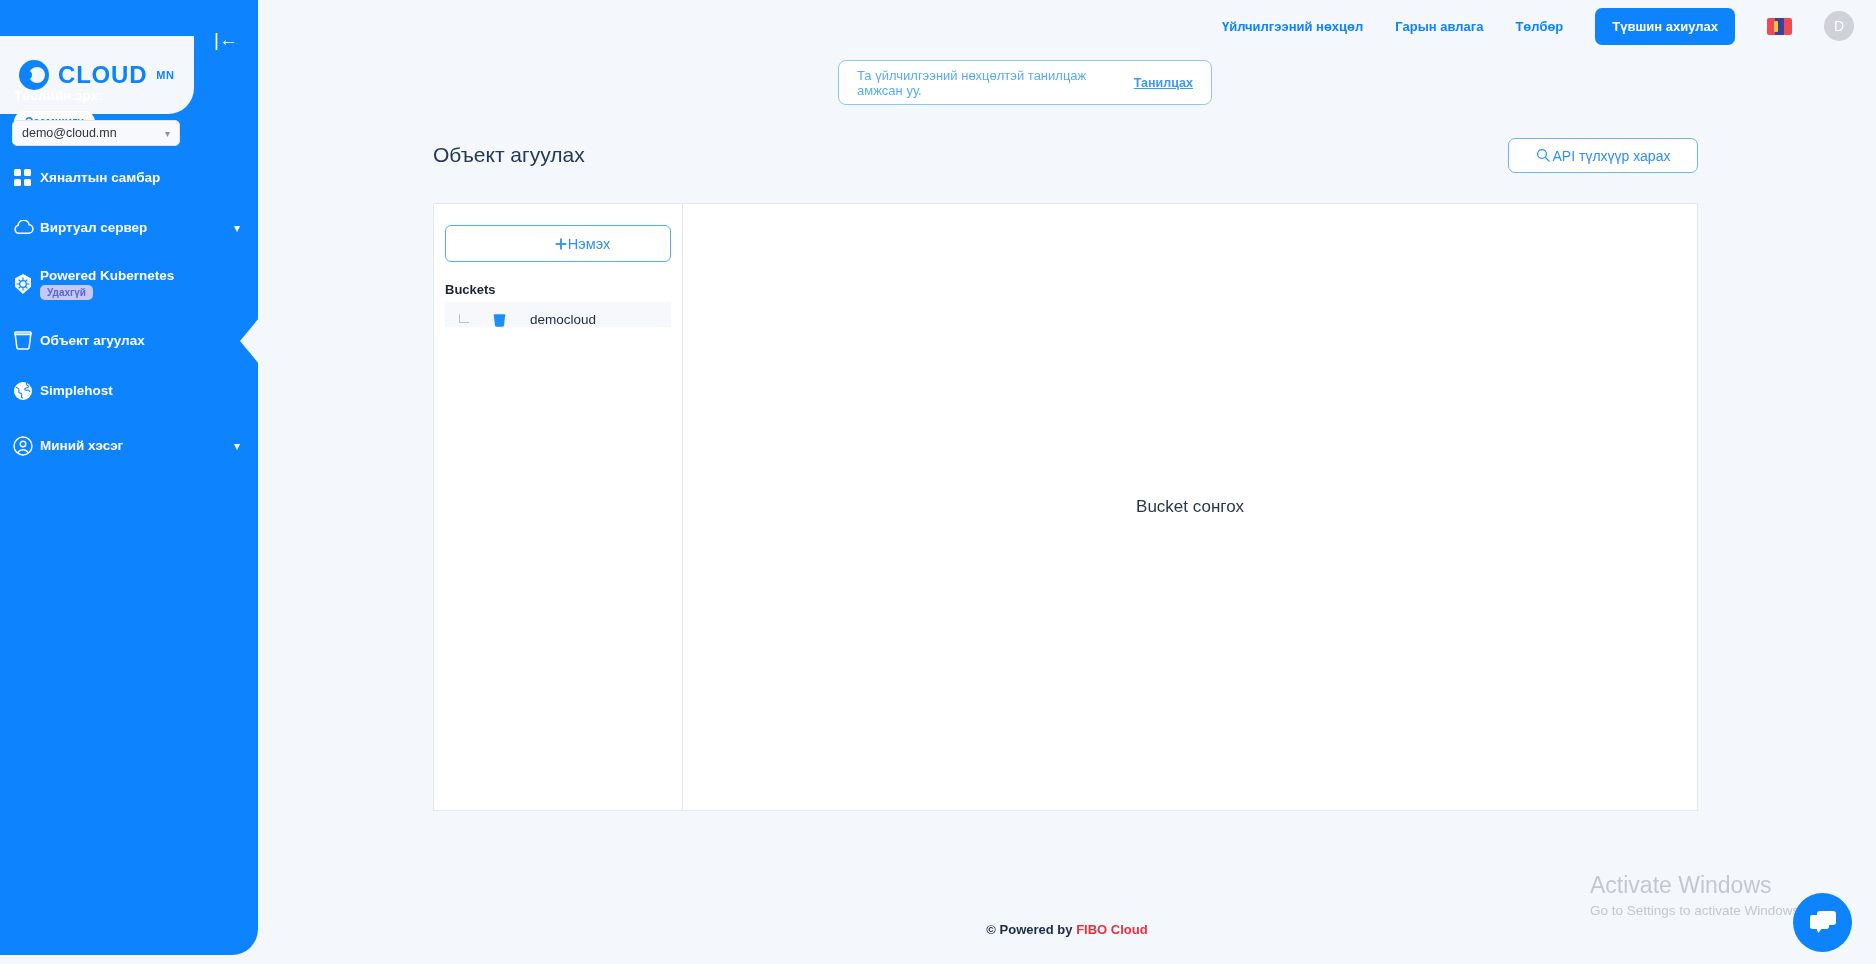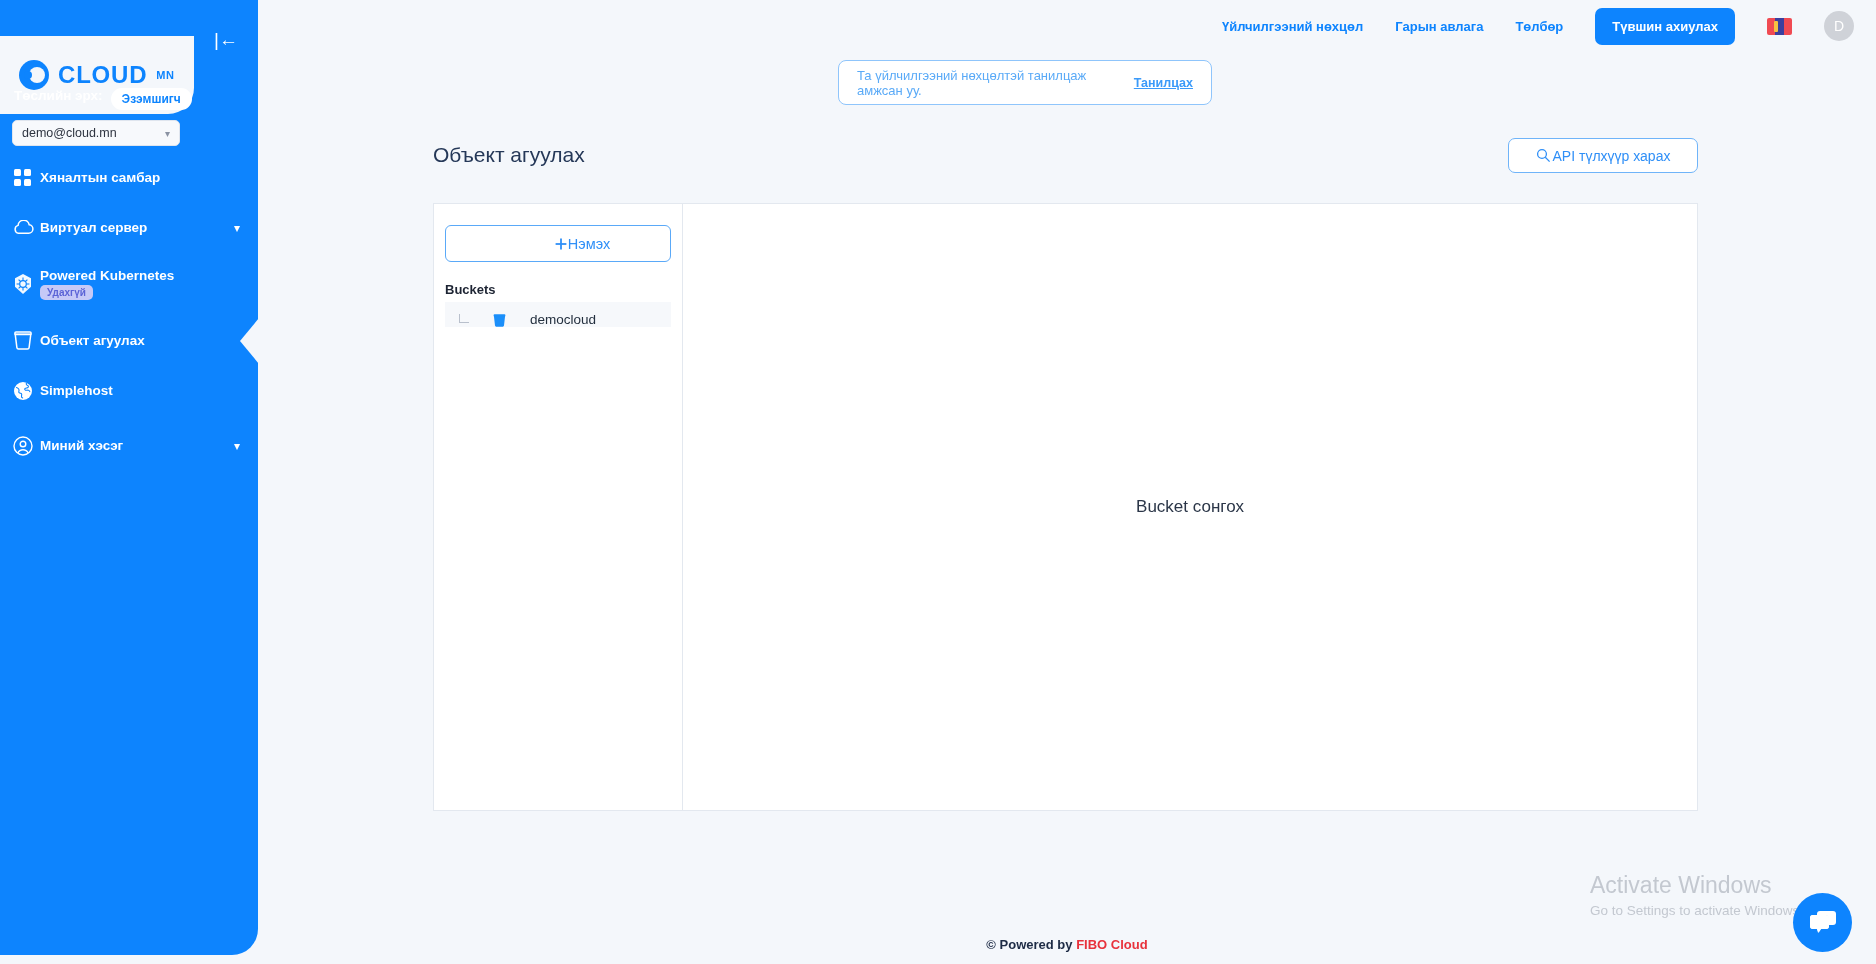--- a/index.html
+++ b/index.html
@@ -50,21 +50,21 @@
   #collapse-btn {
     position: absolute; left: 194px; top: 0;
     width: 64px; height: 78px;
     display: flex; align-items: center; justify-content: center;
     cursor: pointer;
   }
   #collapse-btn .glyph { color: #fff; font-size: 19px; line-height: 1; }
 
   .role-row {
     position: absolute; left: 14px; top: 88px;
-    display: flex; align-items: flex-start; gap: 8px;
+    display: flex; align-items: flex-start; gap: 8px; flex-direction: column;
   }
   .role-label { color: #fff; font-size: 13.5px; font-weight: 700; }
   .role-pill {
     background: #fff; color: #0d84fe; font-size: 12px; font-weight: 700;
     padding: 4px 11px; border-radius: 13px;
   }
   #project-select {
     position: absolute; left: 12px; top: 120px;
     width: 168px; height: 26px;
     background: #f7f9fc; border: 1px solid #dfe5ee; border-radius: 5px;
@@ -199,21 +199,21 @@
     margin-bottom: 4px; flex: none;
   }
   .bucket-row .nm { font-size: 13.5px; color: #24303f; }
   #detail-pane {
     flex: 1; display: flex; align-items: center; justify-content: center;
   }
   #empty-msg { font-size: 17px; color: #2b3648; }
 
   
   #footer {
-    position: absolute; left: 258px; bottom: 11px; right: 0;
+    position: absolute; left: 258px; bottom: 26px; right: 0;
     text-align: center;
   }
   #footer .ft { font-size: 13px; font-weight: 700; color: #1d2b45; }
   #footer .brand { color: #e8323c; }
 
   
   #watermark {
     position: absolute; left: 1590px; top: 872px;
     color: #c3c8d0; pointer-events: none;
   }

